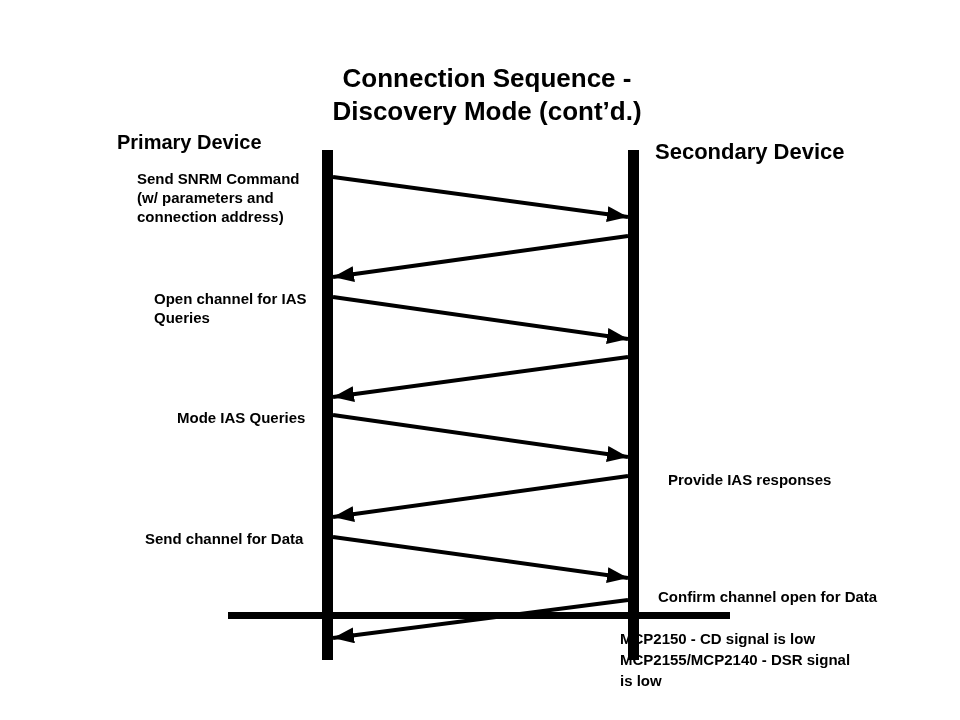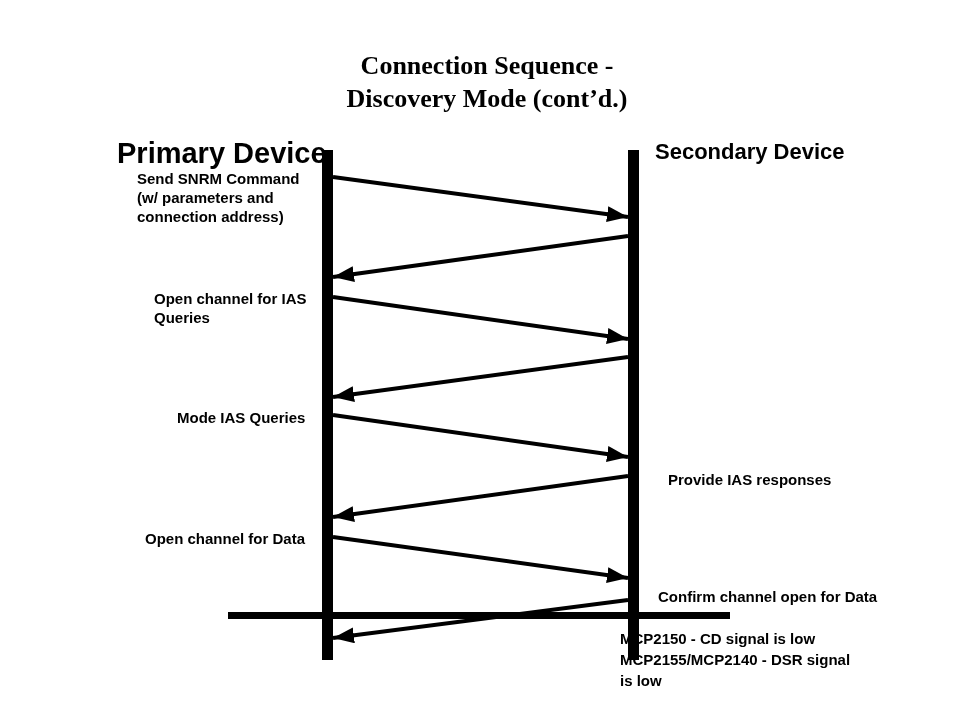--- a/index.html
+++ b/index.html
@@ -2,25 +2,25 @@
 <html><head>
 <meta charset="utf-8">
 <style>
   html,body{margin:0;padding:0;background:#ffffff;}
   .slide{
     position:relative;width:960px;height:720px;background:#ffffff;
     font-family:"Liberation Sans","DejaVu Sans",sans-serif;color:#000000;
     overflow:hidden;
   }
   .slide-title{
-    position:absolute;left:287px;top:49px;width:400px;text-align:center;
-    font-size:26px;font-weight:700;line-height:33px;white-space:pre-line;font-family:Liberation Serif, serif;
+    position:absolute;left:287px;top:62px;width:400px;text-align:center;
+    font-size:26px;font-weight:700;line-height:33px;white-space:pre-line;
   }
   .devhead{position:absolute;font-weight:700;white-space:nowrap;}
-  .devhead-primary{left:117px;top:137px;font-size:29px;}
+  .devhead-primary{left:117px;top:131px;font-size:20px;}
   .devhead-secondary{left:655px;top:139px;font-size:22px;}
   .msg{
     position:absolute;font-size:15px;font-weight:700;line-height:19px;
     white-space:pre-line;
   }
   .msg-p0{left:137px;top:169px;}
   .msg-p1{left:154px;top:289px;}
   .msg-p2{left:177px;top:408px;}
   .msg-p3{left:145px;top:529px;}
   .msg-s0{left:653px;top:222px;}
@@ -61,21 +61,21 @@
       <line x1="333" y1="537" x2="628" y2="578" class="arrow" marker-end="url(#ah)"></line>
       <line x1="628" y1="600" x2="333" y2="638" class="arrow" marker-end="url(#ah)"></line>
     </svg>
 
   <div class="msg msg-p0">Send SNRM Command
 (w/ parameters and
 connection address)</div>
   <div class="msg msg-p1">Open channel for IAS
 Queries</div>
   <div class="msg msg-p2">Mode IAS Queries</div>
-  <div class="msg msg-p3">Open channel for Data</div>
+  <div class="msg msg-p3">Send channel for Data</div>
 
   <div class="msg msg-s2">Provide IAS responses</div>
   <div class="msg msg-s3">Confirm channel open for Data</div>
   <div class="msg msg-s4">MCP2150 - CD signal is low
 MCP2155/MCP2140 - DSR signal
 is low</div>
 
 </div>
 
 </body></html>

